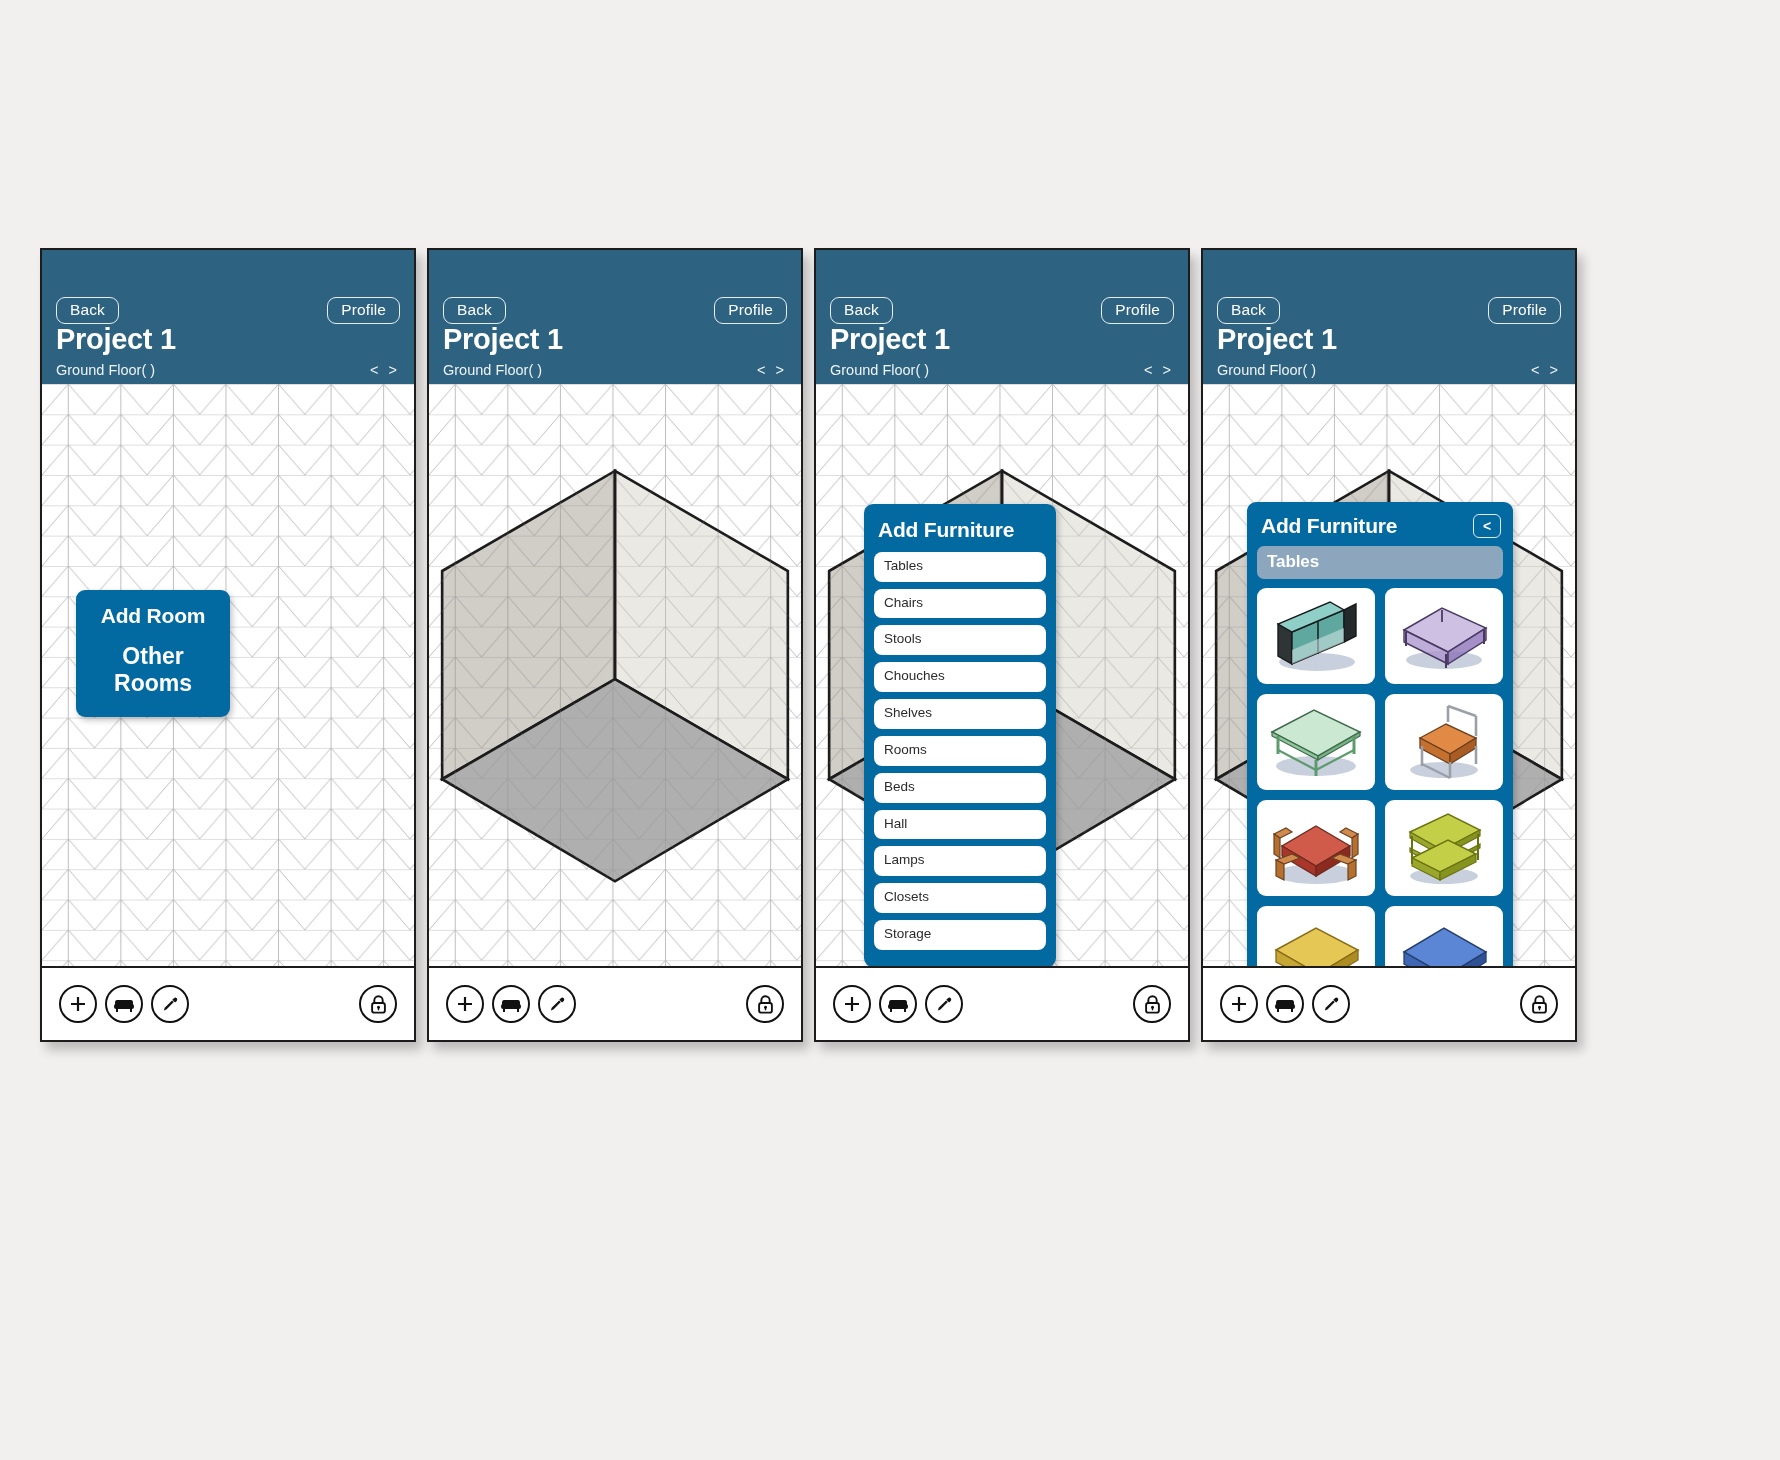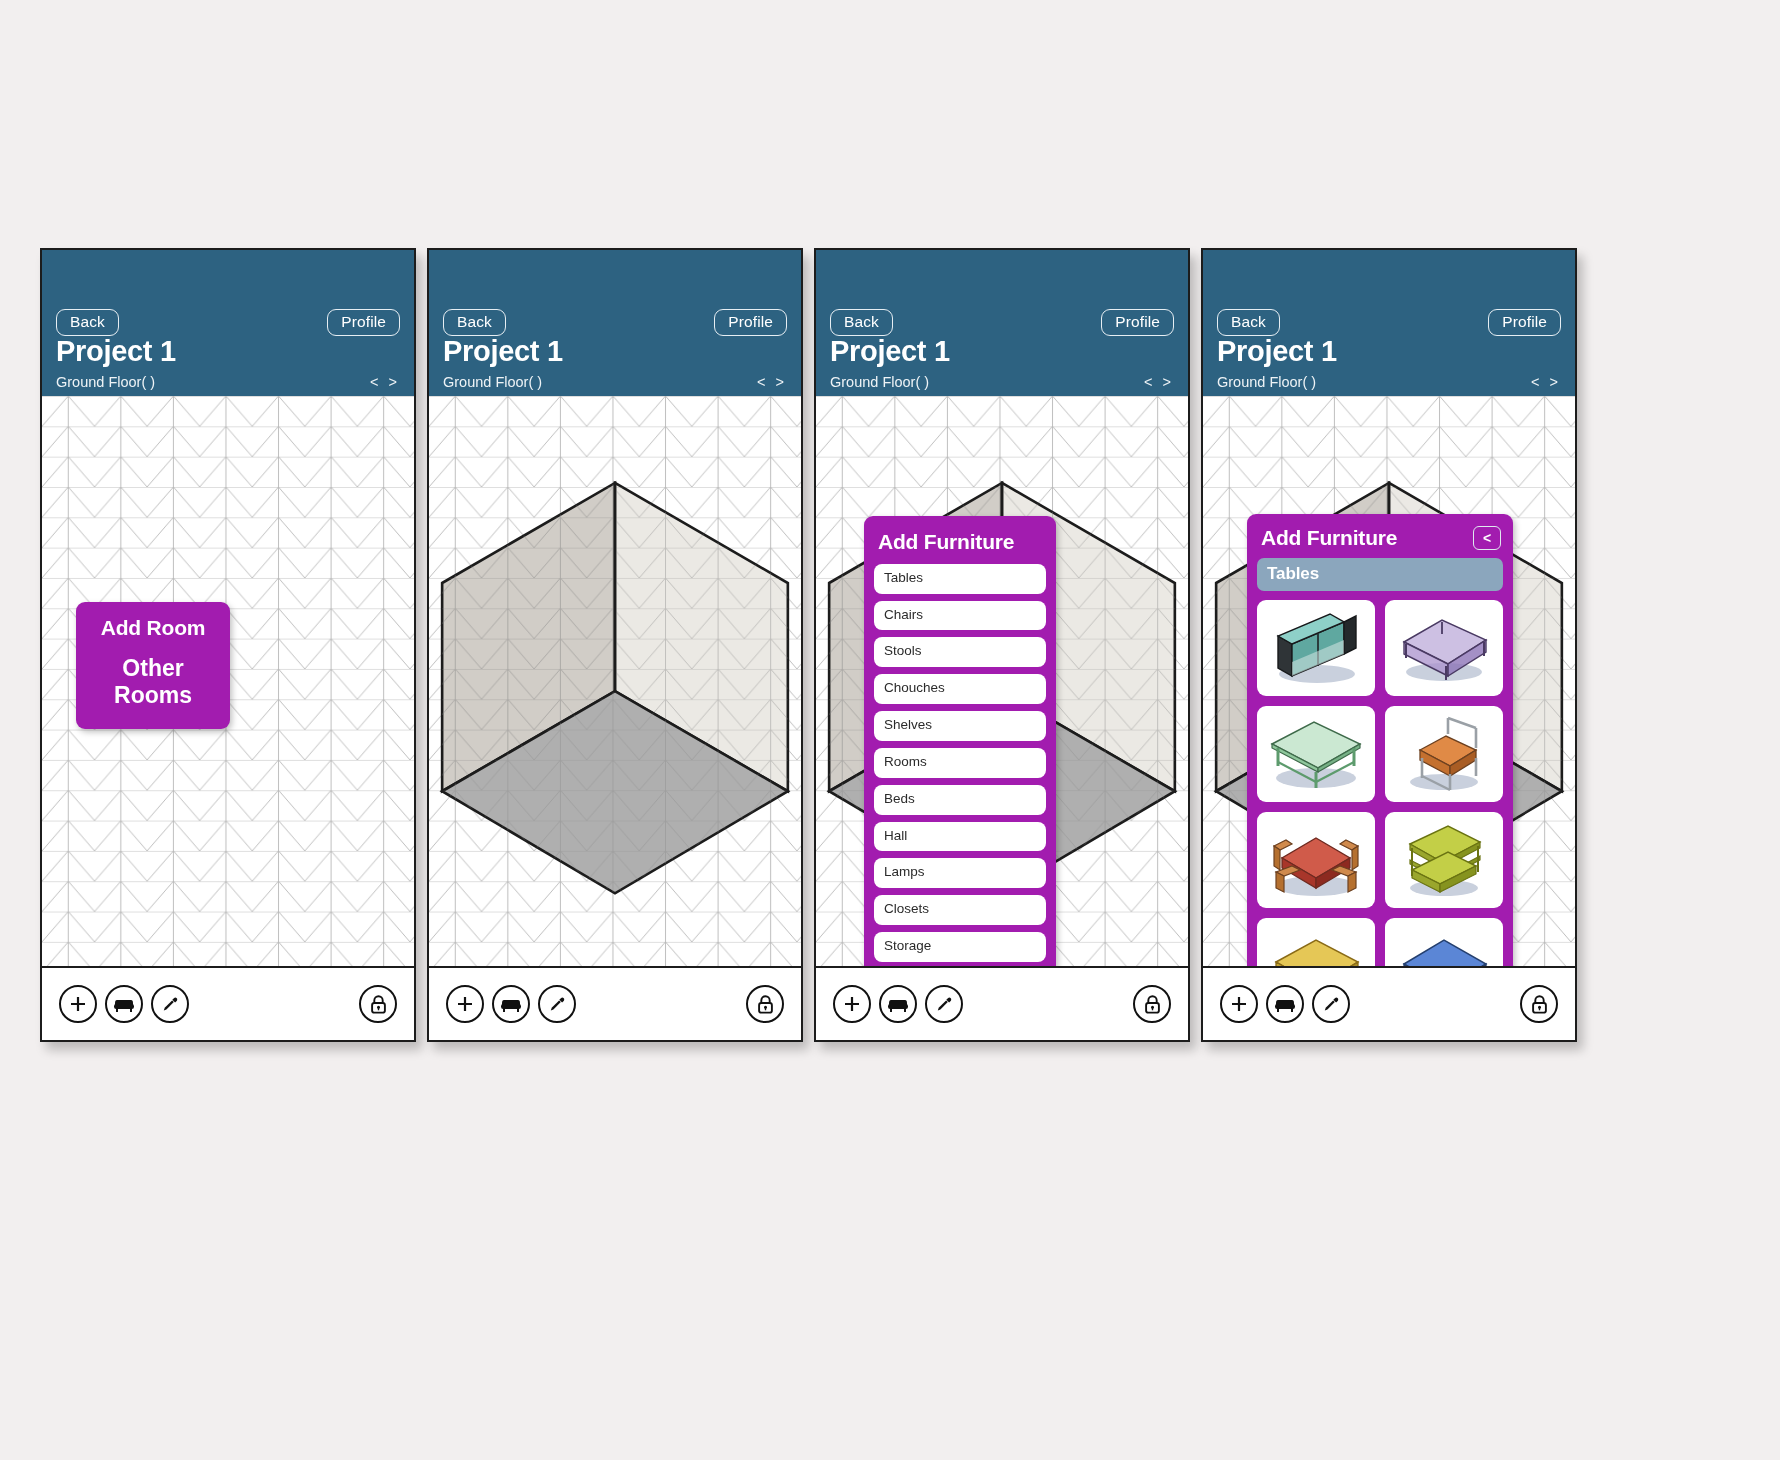--- a/index.html
+++ b/index.html
@@ -44,21 +44,20 @@
   .hdr {
     background: #2d6281;
     padding: 0 14px 6px 14px;
     flex: 0 0 auto;
   }
   .hdr-top {
     display: flex;
     justify-content: space-between;
     align-items: center;
     padding-top: 47px;
-    margin-top: 12px;
   }
   .pill {
     border: 1.6px solid #e6eef3;
     border-radius: 9px;
     color: #ffffff;
     font-size: 15.5px;
     padding: 4px 13px 5px 13px;
     line-height: 1.05;
     background: transparent;
     letter-spacing: .1px;
@@ -113,21 +112,21 @@
     border: 2px solid #111;
     border-radius: 50%;
     display: flex; align-items: center; justify-content: center;
     background: #fff;
   }
   .ticon svg { display: block; }
 
   
   .panel {
     position: absolute;
-    background: #a21caf;
+    background: #0369a1;
     border-radius: 9px;
     box-shadow: 2px 3px 6px rgba(0,0,0,0.25);
     padding: 9px 10px 10px 10px;
     box-sizing: border-box;
   }
   .panel-title {
     color: #ffffff;
     font-weight: bold;
     font-size: 21px;
     text-align: center;

